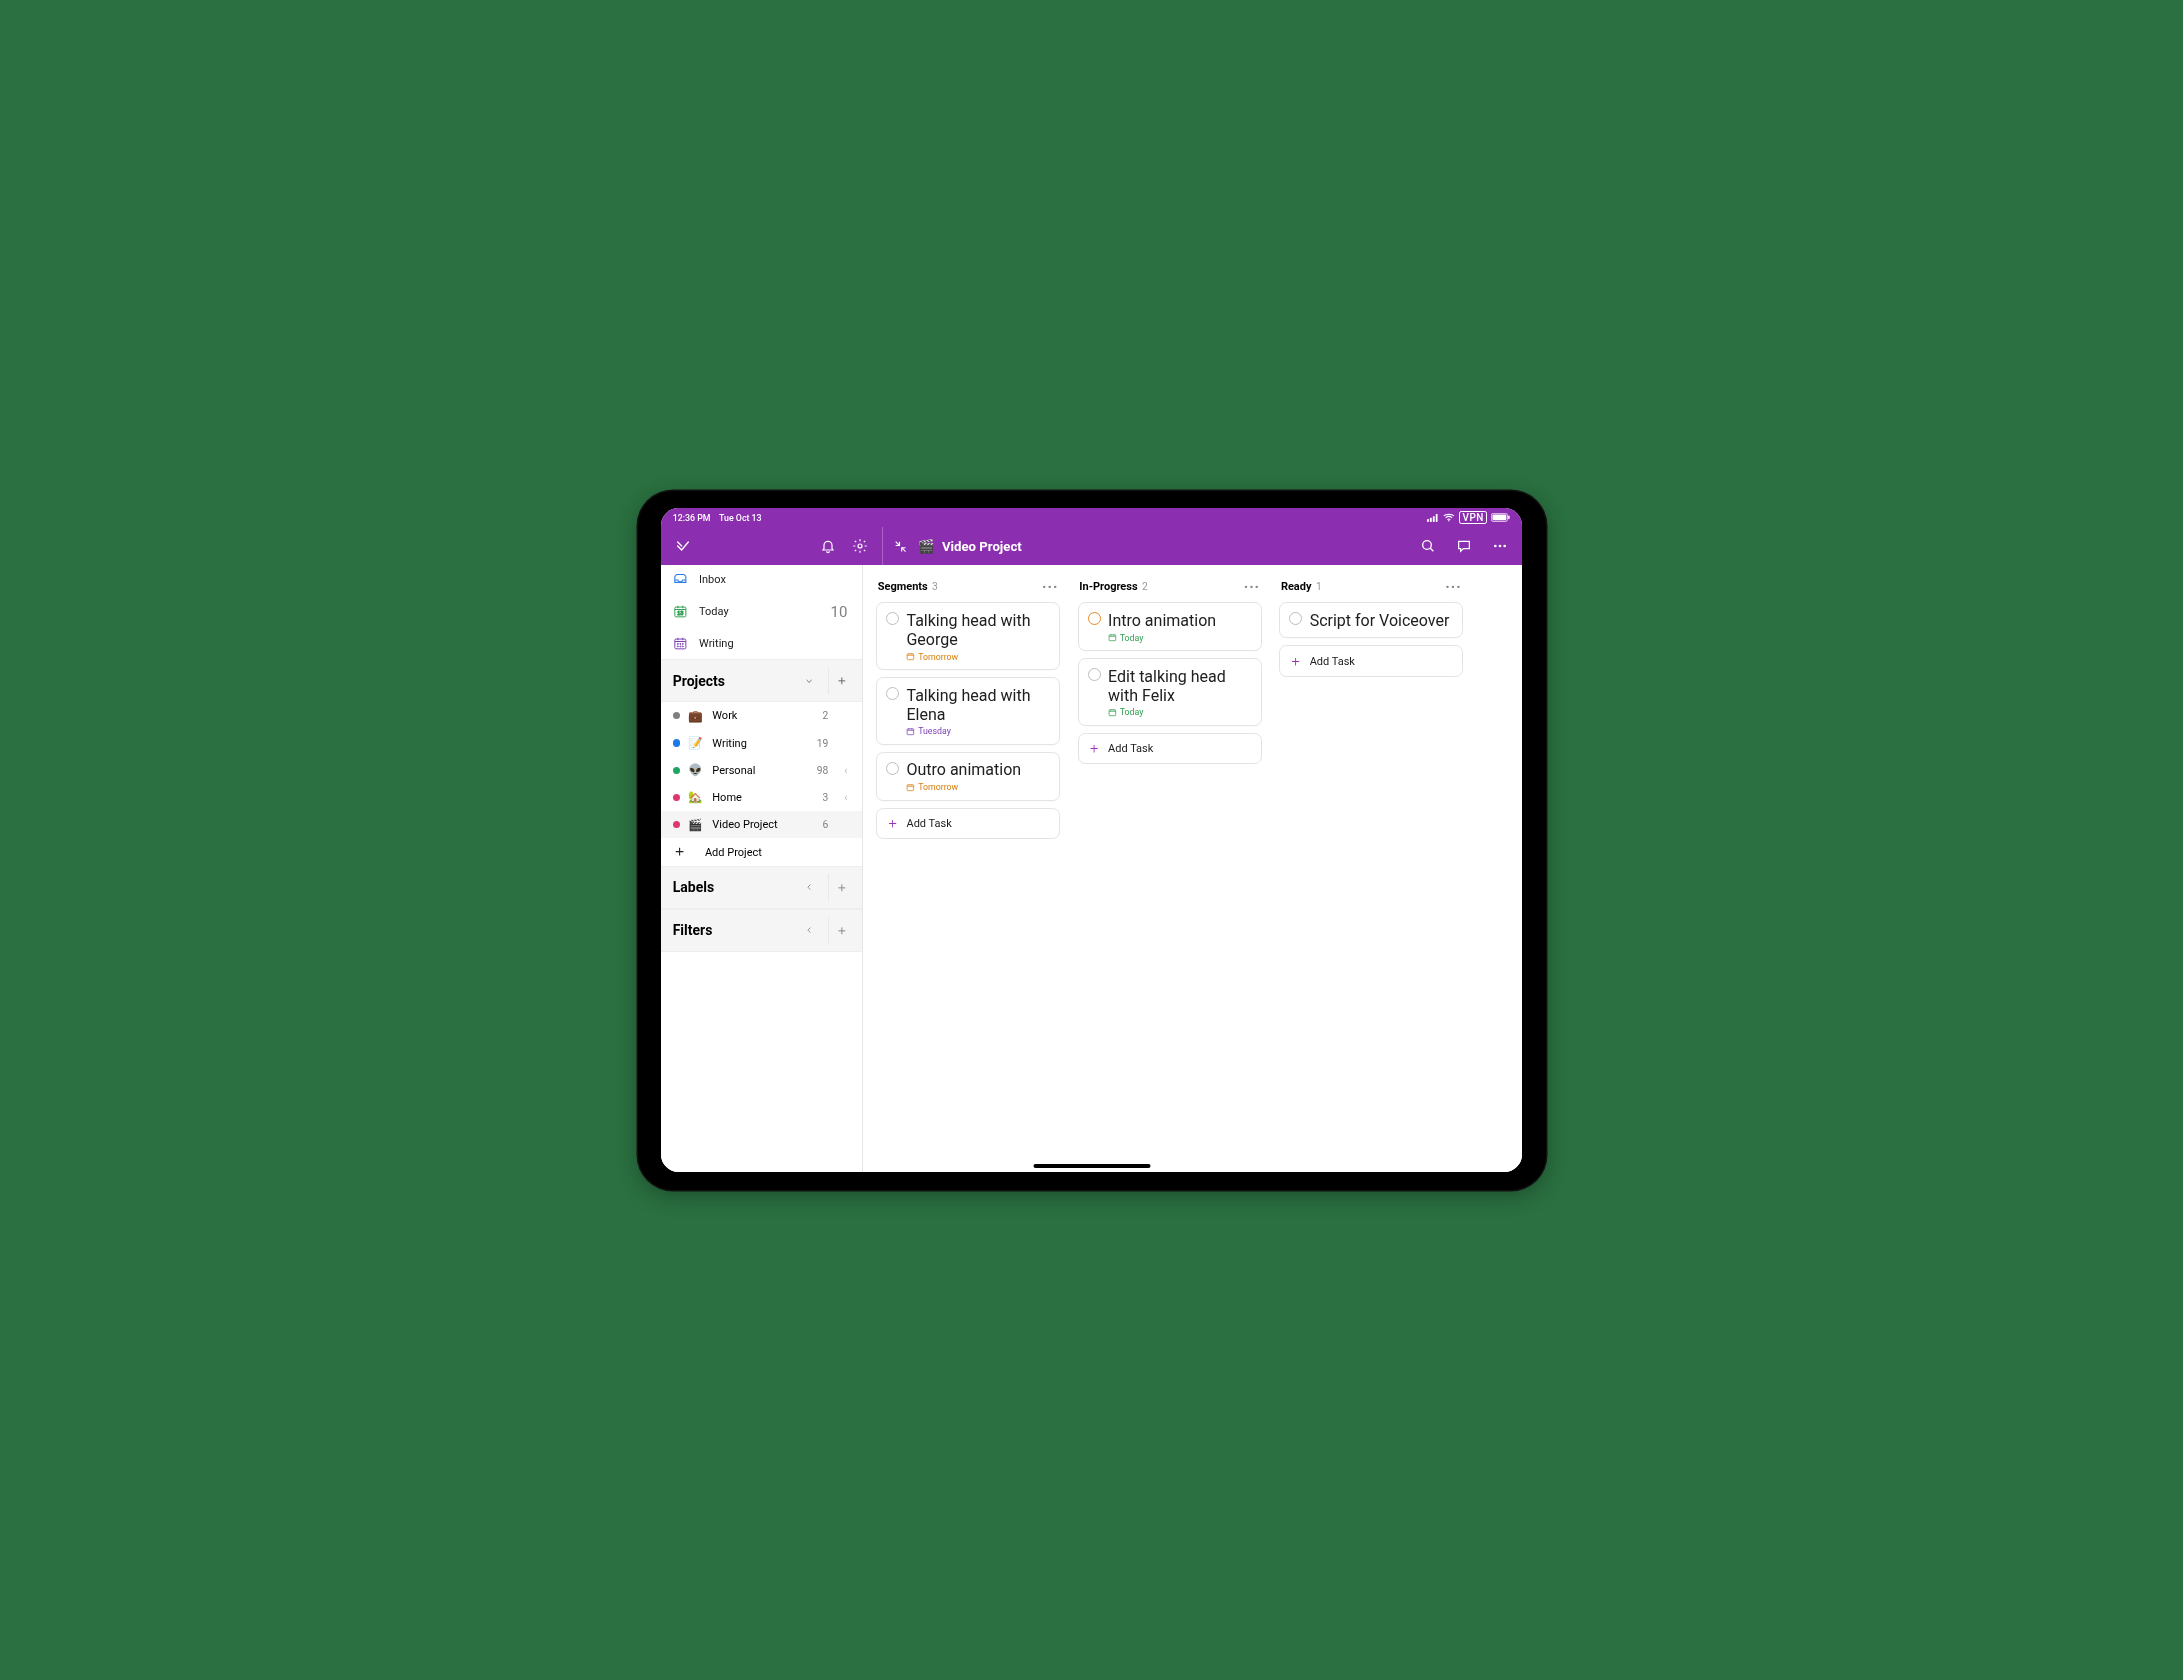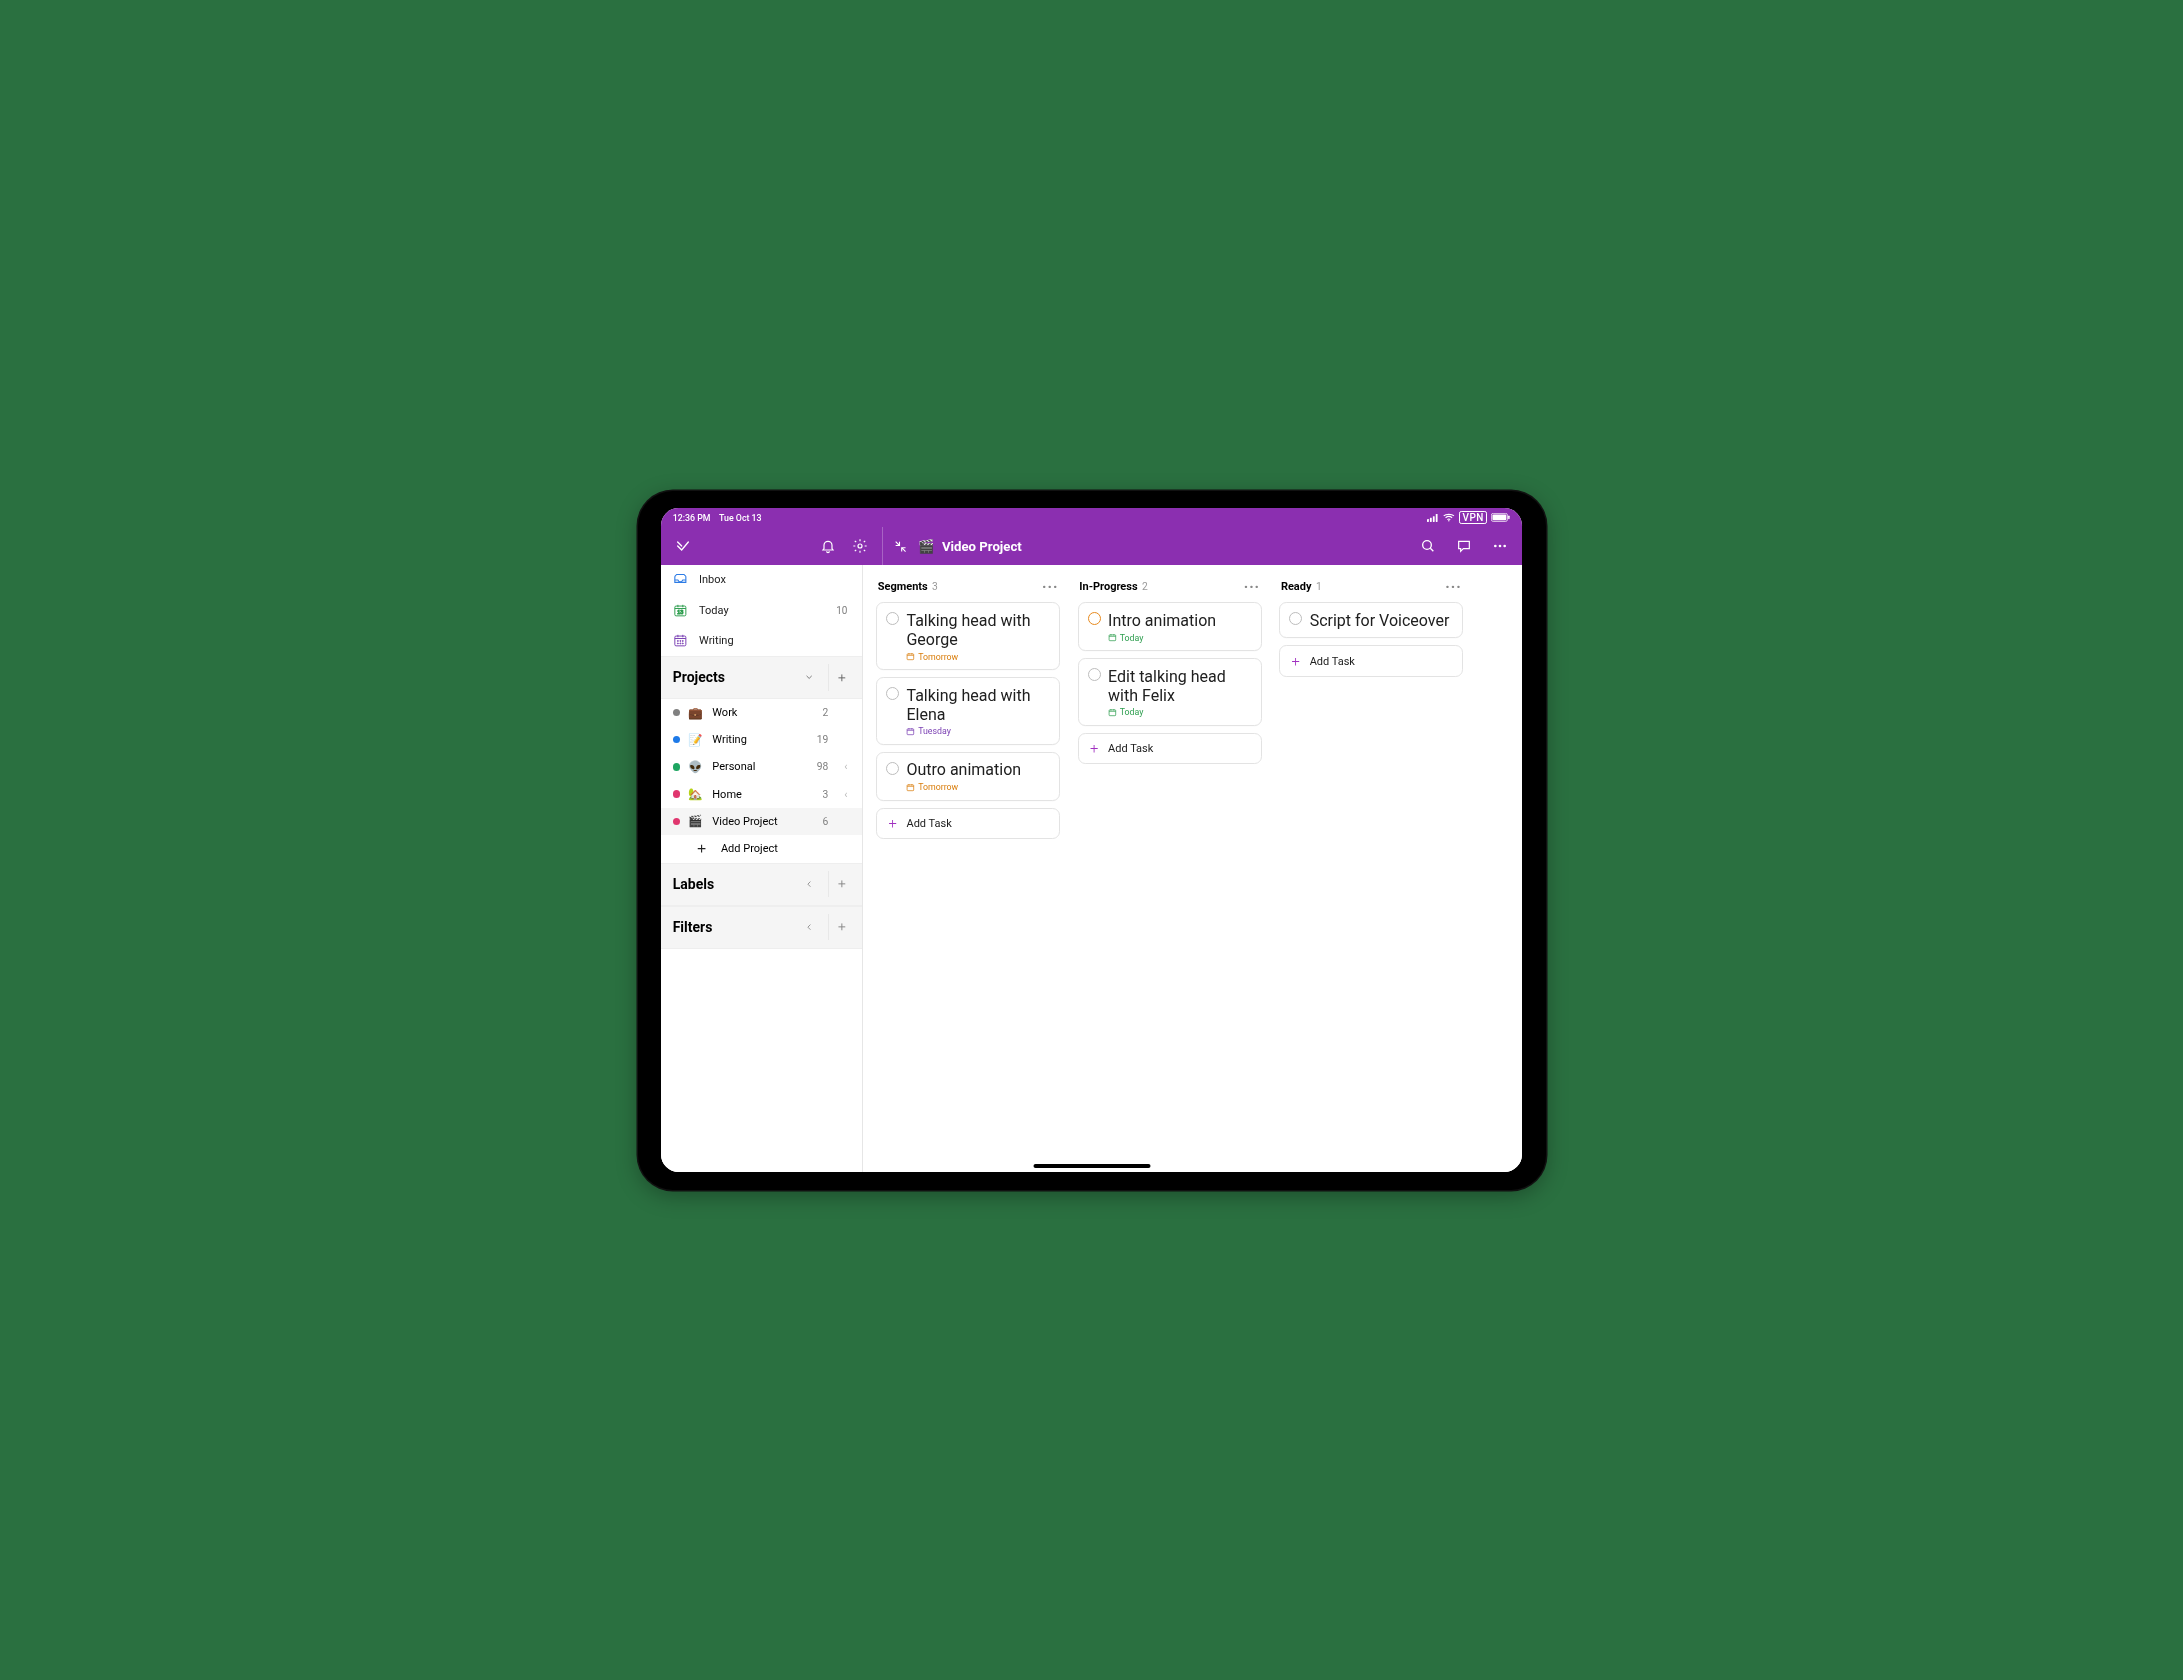--- a/index.html
+++ b/index.html
@@ -96,21 +96,21 @@
   .nav-item {
     display:flex; align-items:center;
     padding: 7.3px 11.7px;
     gap: 10.3px;
     font-size: 11px;
     color: #202020;
     cursor:pointer;
     border-bottom: 0.7px solid transparent;
   }
   .nav-item .icon-slot { width:16px; display:flex; justify-content:center; }
-  .nav-item .count { margin-left:auto; color:#808080; font-size:10px; padding-right:2.9px; }
+  .nav-item .count { margin-left:auto; color:#808080; font-size:15px; padding-right:2.9px; }
   .section-header {
     display:flex; align-items:center;
     padding: 7.3px 7.3px 7.3px 11.7px;
     background:#f5f5f5;
     font-weight:700;
     font-size:14px;
     border-top:0.7px solid #eee;
     border-bottom:0.7px solid #eee;
     gap:5.9px;
   }
@@ -128,22 +128,22 @@
     font-size:11px;
     cursor:pointer;
   }
   .project-row.selected { background:#f5f5f5; }
   .dot { width:7.3px; height:7.3px; border-radius:50%; flex:none; }
   .project-row .emoji { width:14.7px; text-align:center; font-size:11.7px; }
   .project-row .pname { flex:1; }
   .project-row .pcount { color:#808080; font-size:10.3px; width:19px; text-align:right; }
   .project-row .chev { width:17.6px; color:#bbb; text-align:center; }
   .add-project {
-    display:flex; gap:13px;
-    padding: 7.3px 11.7px; font-size:11px; cursor:pointer;margin-left:22px;
+    display:flex; align-items:center; gap:19px;
+    padding: 7.3px 11.7px; font-size:11px; cursor:pointer;
   }
   
   .board {
     flex:1;
     background:#fff;
     padding: 11.7px 13.2px;
     display:flex;
     gap: 17.6px;
     overflow:auto;
   }

